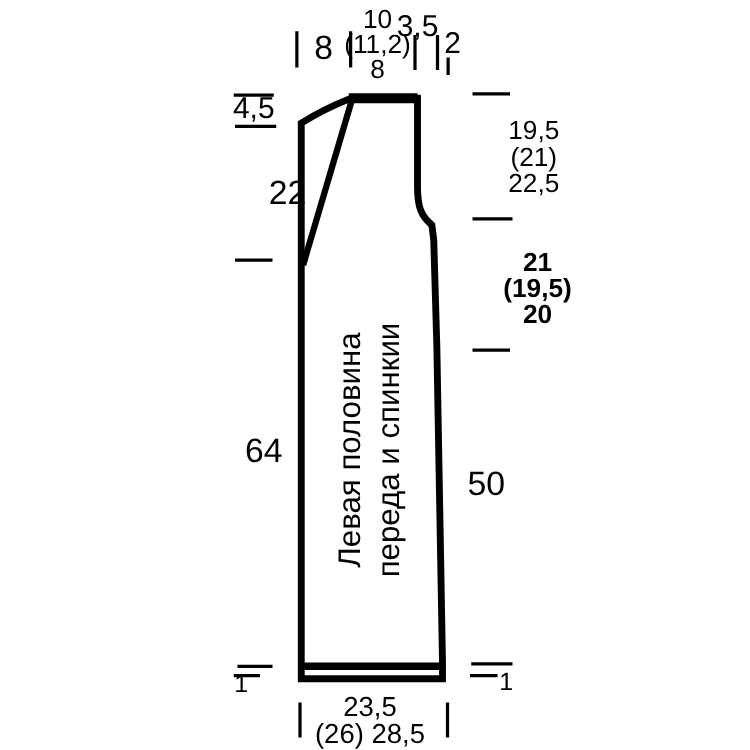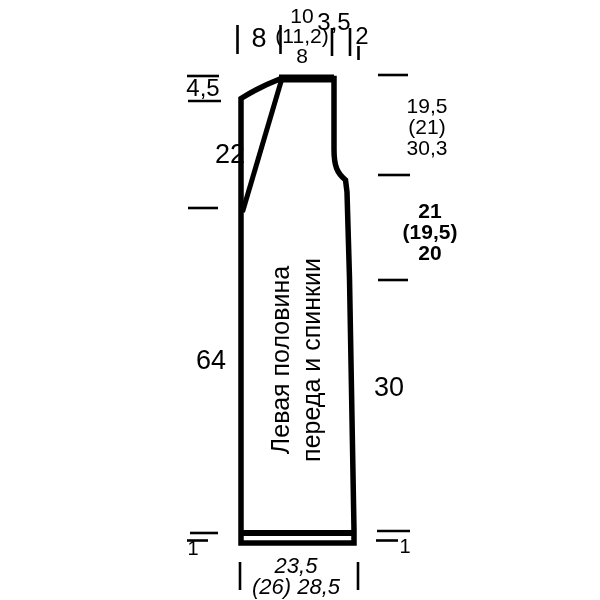--- a/index.html
+++ b/index.html
@@ -29,21 +29,21 @@
     color: #000000;
     line-height: 1.02;
   }
   .fs27 { font-size: 27px; }
   .fs24 { font-size: 24px; }
   .fs22 { font-size: 22px; }
   .fs21 { font-size: 21px; }
   .fs20 { font-size: 20px; }
   .stack { line-height: 20px; }
   .stack3 { line-height: 21px; margin-left: 36px; }
-  .bottom-block { line-height: 21px; font-style: italic; }
+  .bottom-block { line-height: 21px; }
   .piece-label {
     position: absolute;
     left: 296px;
     top: 360px;
     width: 216px;
     transform: translate(-50%, -50%) rotate(-90deg);
     text-align: center;
     font-size: 25px;
     line-height: 31px;
     white-space: nowrap;
@@ -114,30 +114,30 @@
 
   <div class="lbl fs27" style="left:208px; top:155px;margin-left:22px;">22</div>
 
   <div class="lbl fs27" style="left:211px; top:361px;">64</div>
 
   <div class="lbl fs20" style="left:193px; top:548px;">1</div>
 
   <div class="lbl fs21 stack3" style="left:391px; top:126px;">
     <div>19,5</div>
     <div>(21)</div>
-    <div>30,3</div>
+    <div>22,5</div>
   </div>
 
   <div class="lbl fs21 stack3" style="left:394px; top:231px;font-weight:bold;">
     <div>21</div>
     <div>(19,5)</div>
     <div>20</div>
   </div>
 
-  <div class="lbl fs27" style="left:389px; top:388px;">30</div>
+  <div class="lbl fs27" style="left:389px; top:388px;">50</div>
 
   <div class="lbl fs20" style="left:405px; top:546px;">1</div>
 
   <div class="lbl fs22 bottom-block" style="left:296px; top:576px;">
     <div>23,5</div>
     <div>(26) 28,5</div>
   </div>
 
   <div class="piece-label">
     <div>Левая половина</div>

